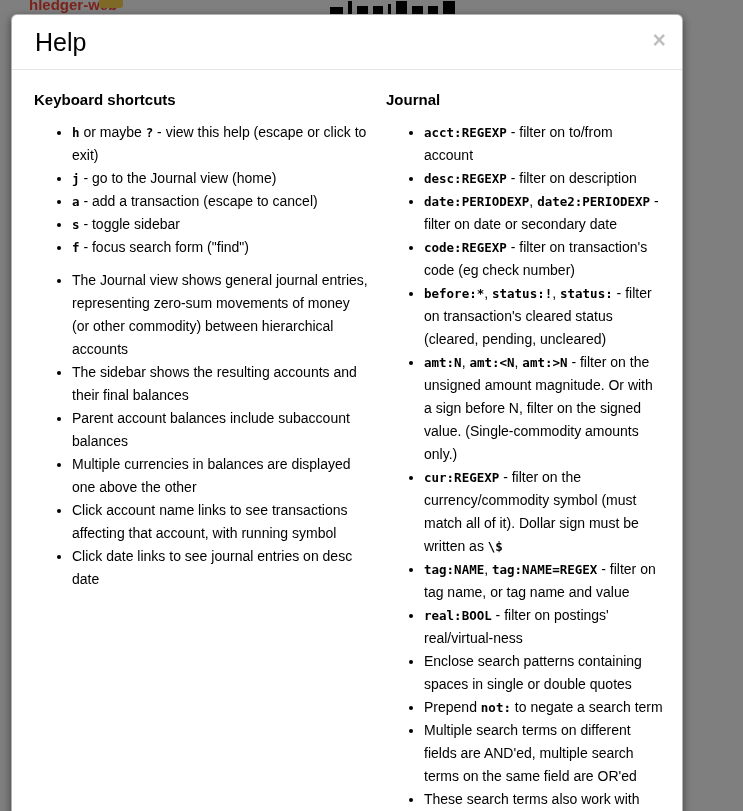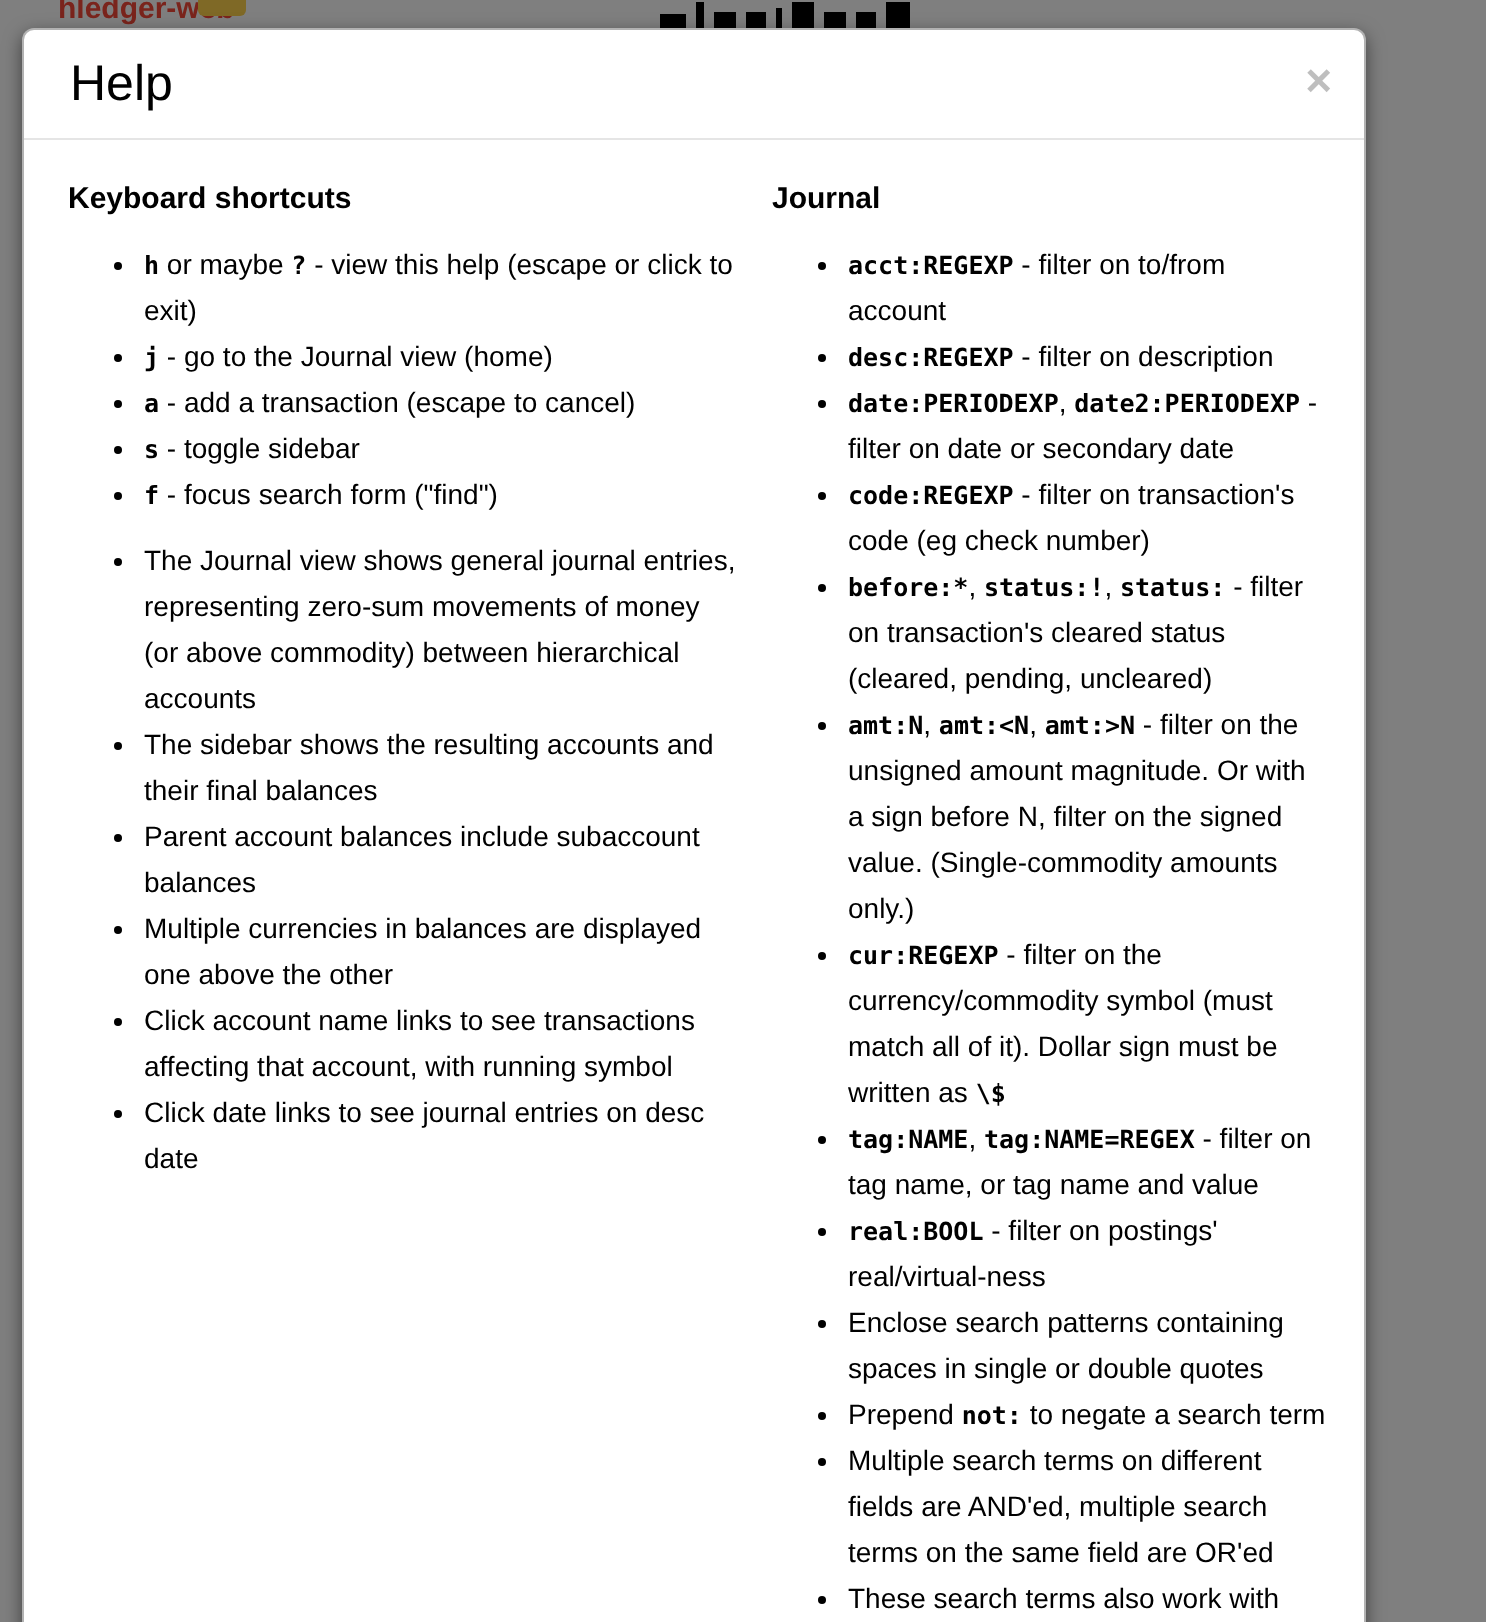--- a/index.html
+++ b/index.html
@@ -83,21 +83,21 @@
     <div class="col-left" id="col-left">
         <div class="section-heading">Keyboard shortcuts</div>
         <ul class="help-list">
           <li><code>h</code> or maybe <code>?</code> - view this help (escape or click to exit)</li>
           <li><code>j</code> - go to the Journal view (home)</li>
           <li><code>a</code> - add a transaction (escape to cancel)</li>
           <li><code>s</code> - toggle sidebar</li>
           <li><code>f</code> - focus search form ("find")</li>
         </ul>
         <ul class="help-list">
-          <li>The Journal view shows general journal entries, representing zero-sum movements of money (or above commodity) between hierarchical accounts</li>
+          <li>The Journal view shows general journal entries, representing zero-sum movements of money (or other commodity) between hierarchical accounts</li>
           <li>The sidebar shows the resulting accounts and their final balances</li>
           <li>Parent account balances include subaccount balances</li>
           <li>Multiple currencies in balances are displayed one above the other</li>
           <li>Click account name links to see transactions affecting that account, with running symbol</li>
           <li>Click date links to see journal entries on desc date</li>
         </ul>
       </div>
     <div class="col-right" id="col-right">
         <div class="section-heading">Journal</div>
         <ul class="help-list">

